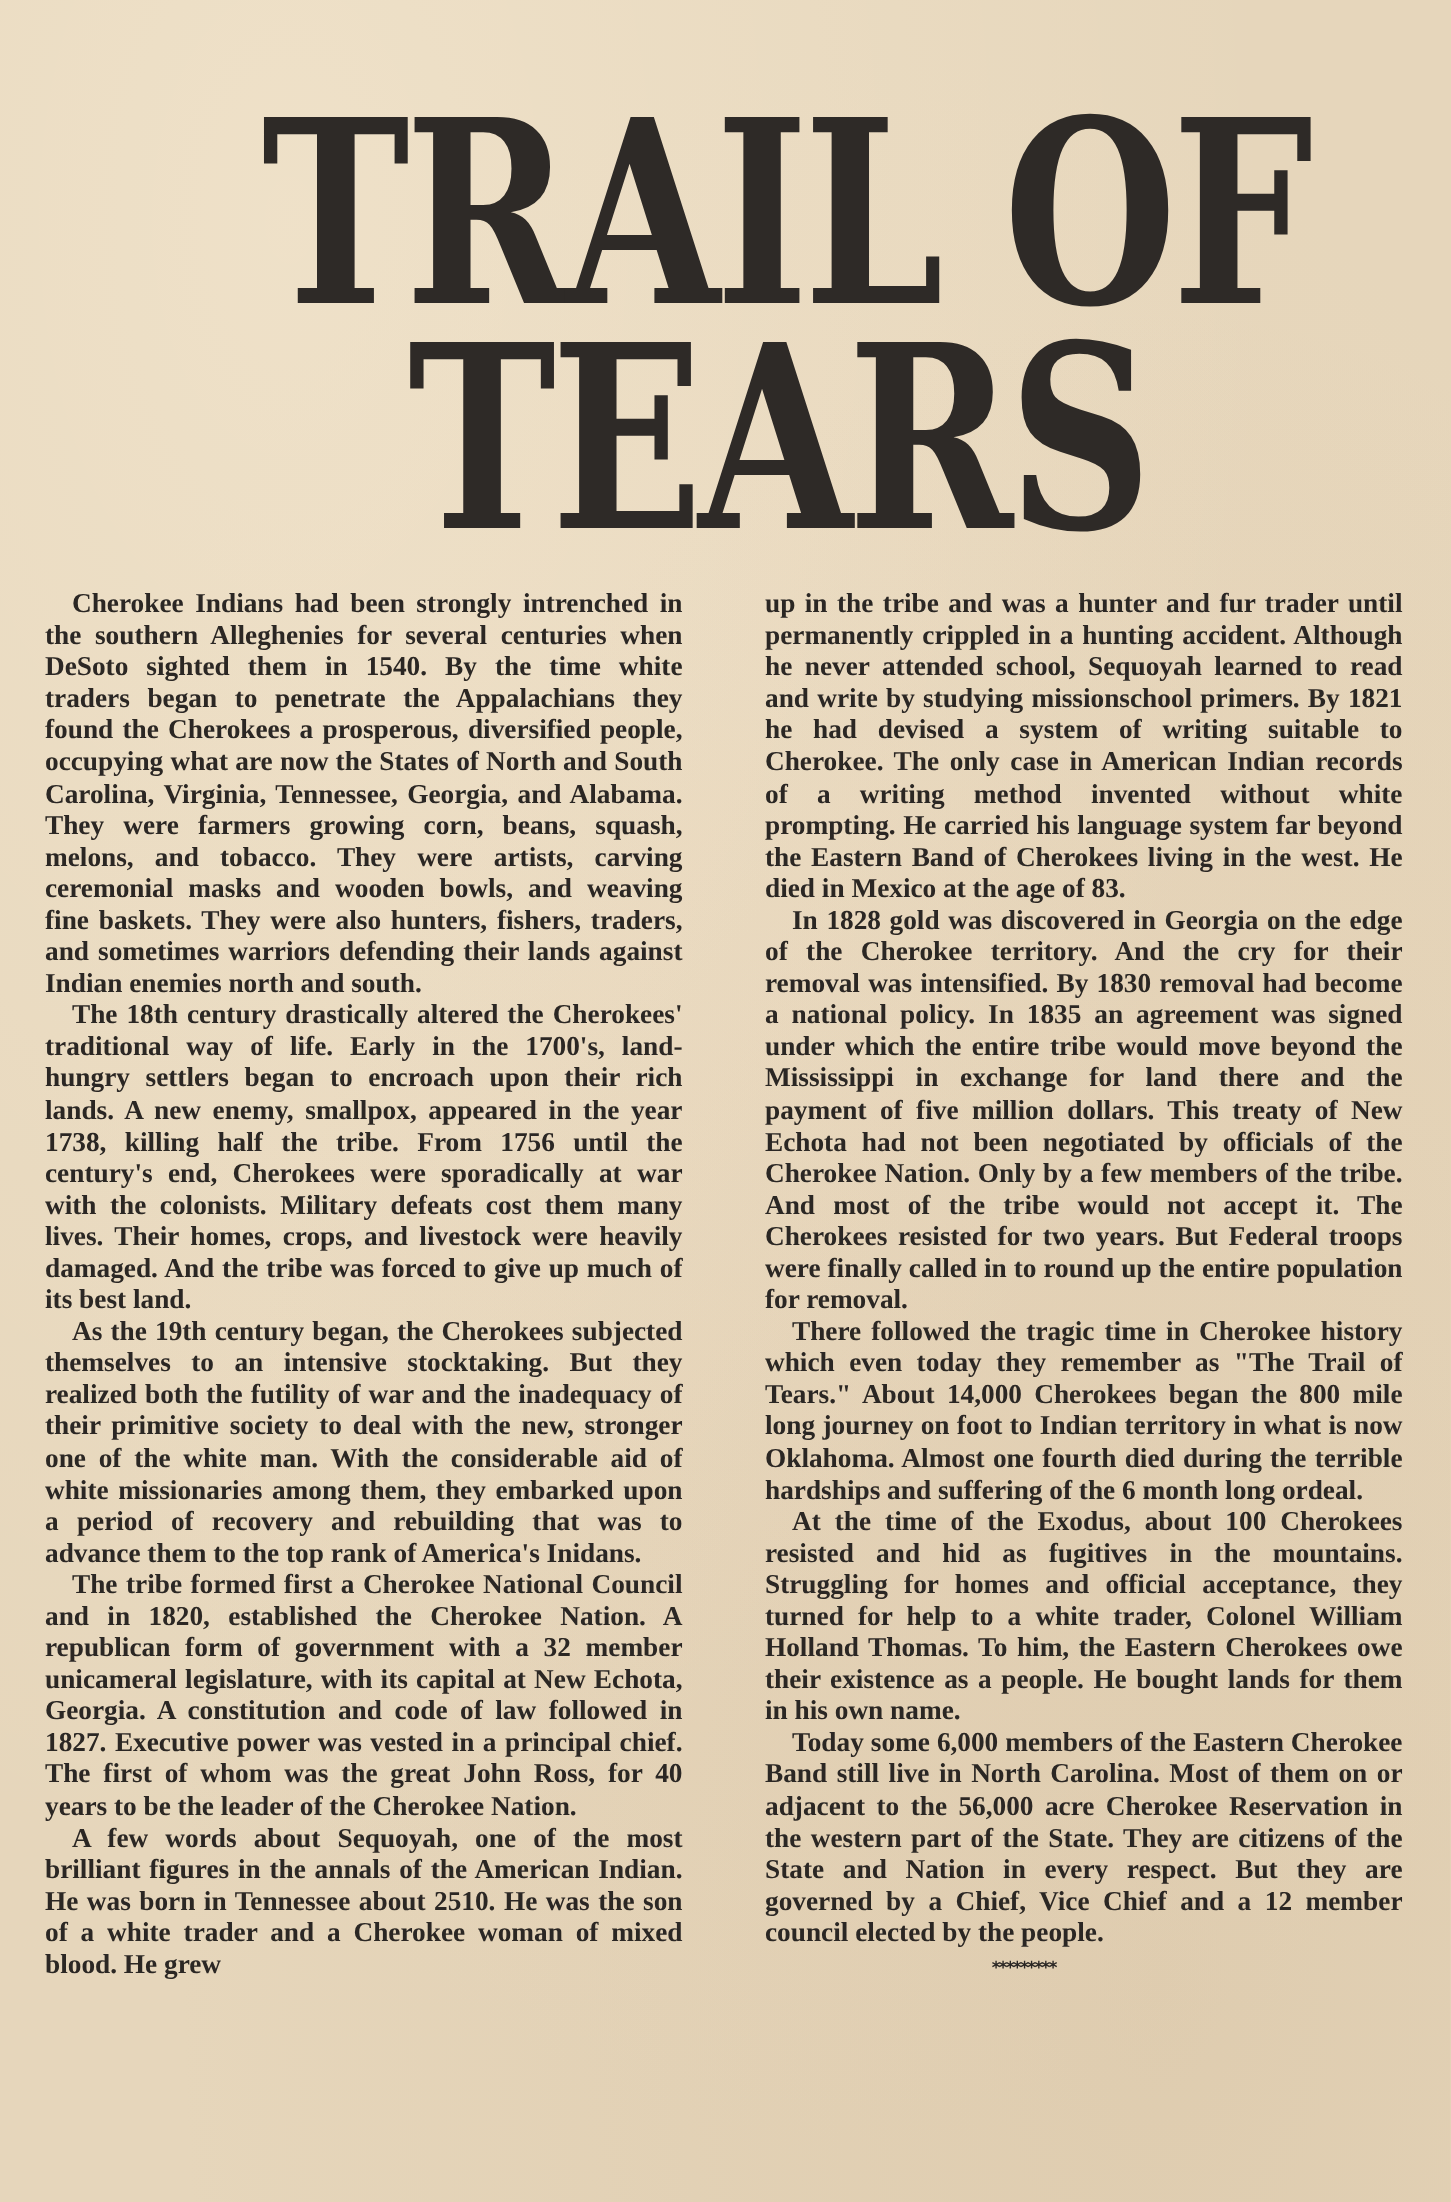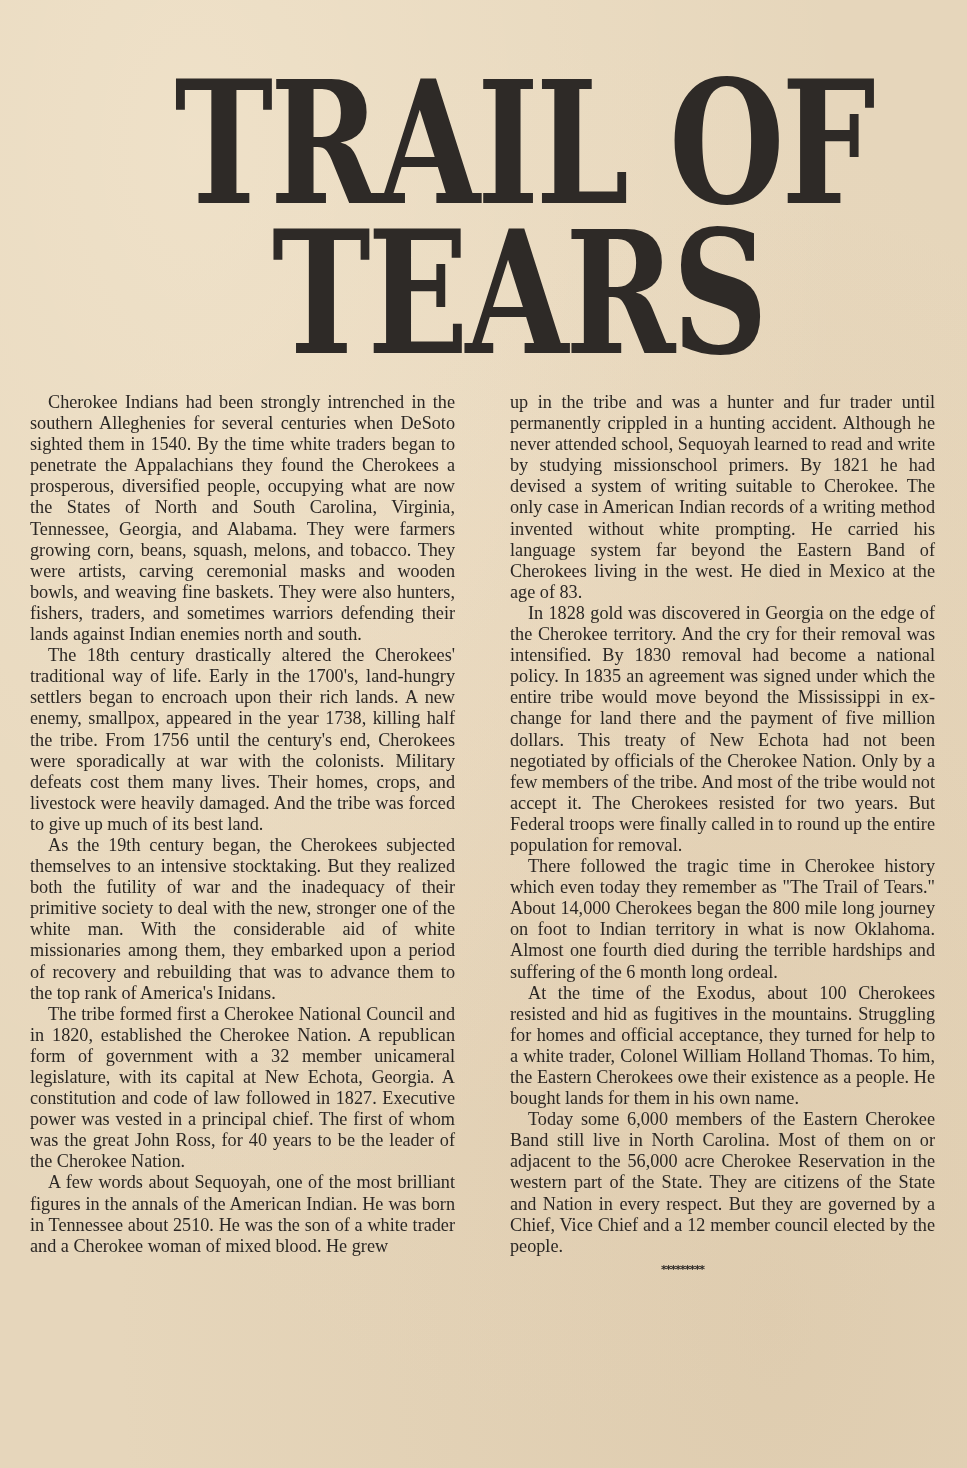--- a/index.html
+++ b/index.html
@@ -52,20 +52,21 @@
       font-family: "Liberation Serif", serif;
       font-size: 18.2px;
       line-height: 21.1px;
       text-align: justify;
       color: #2b2724;
     }
     .col p {
       margin: 0;
       text-indent: 18px;
       hyphens: manual;
+      font-weight: bold;
     }
     .col p.cont {
       text-indent: 0;
     }
     .end-mark {
       text-align: center;
       font-family: "DejaVu Sans", sans-serif;
       font-size: 11px;
       letter-spacing: -1px;
       font-weight: bold;

